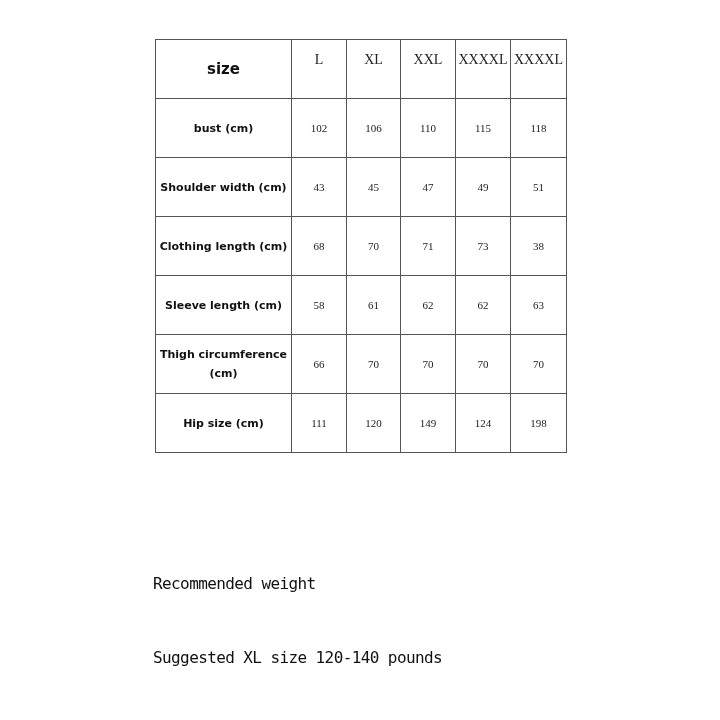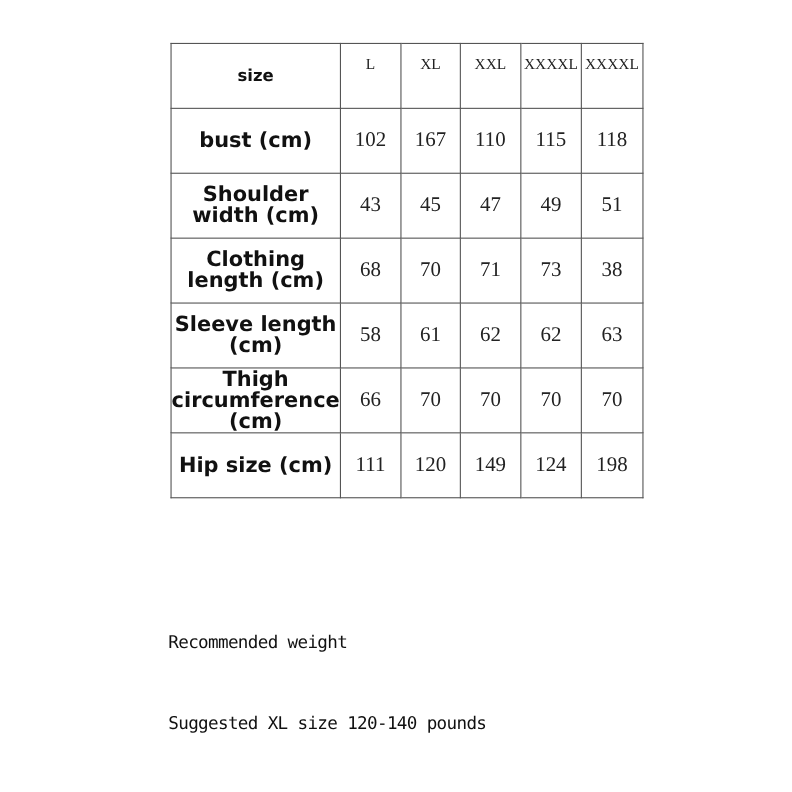--- a/index.html
+++ b/index.html
@@ -26,30 +26,30 @@
       height: 58px;
       padding: 0;
       text-align: center;
       vertical-align: middle;
       color: #222222;
     }
     .size-table td.label {
       width: 135px;
       font-family: "DejaVu Sans", sans-serif;
       font-weight: bold;
-      font-size: 19px;
+      font-size: 11px;
       line-height: 19px;
       color: #111111;
     }
     .size-table td.label.size-head {
       font-size: 15px;
     }
     .size-table td.val {
       font-family: "Liberation Serif", serif;
-      font-size: 19px;
+      font-size: 11px;
     }
     .size-table td.col-l { width: 54px; }
     .size-table td.col-xl { width: 53px; }
     .size-table td.col-xxl { width: 54px; }
     .size-table td.col-xxxl { width: 54px; }
     .size-table td.col-xxxxl { width: 55px; }
     .size-table tr.head-row td.val {
       vertical-align: top;
       padding-top: 12px;
       height: 46px;
@@ -80,21 +80,21 @@
       <td class="label size-head">size</td>
       <td class="val col-l">L</td>
       <td class="val col-xl">XL</td>
       <td class="val col-xxl">XXL</td>
       <td class="val col-xxxl">XXXXL</td>
       <td class="val col-xxxxl">XXXXL</td>
     </tr>
     <tr>
       <td class="label">bust (cm)</td>
       <td class="val">102</td>
-      <td class="val">167</td>
+      <td class="val">106</td>
       <td class="val">110</td>
       <td class="val">115</td>
       <td class="val">118</td>
     </tr>
     <tr>
       <td class="label">Shoulder width (cm)</td>
       <td class="val">43</td>
       <td class="val">45</td>
       <td class="val">47</td>
       <td class="val">49</td>

